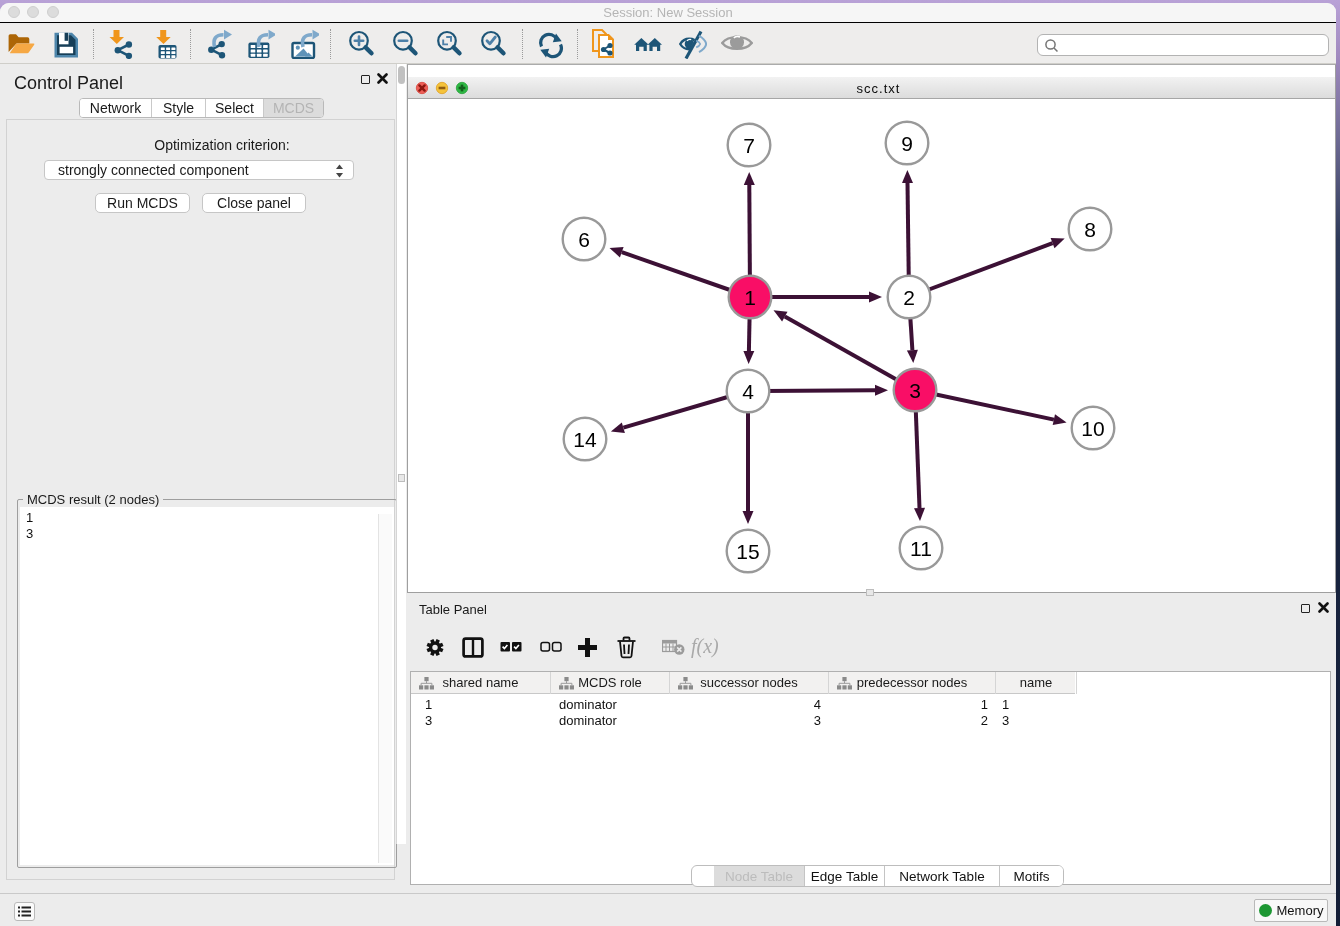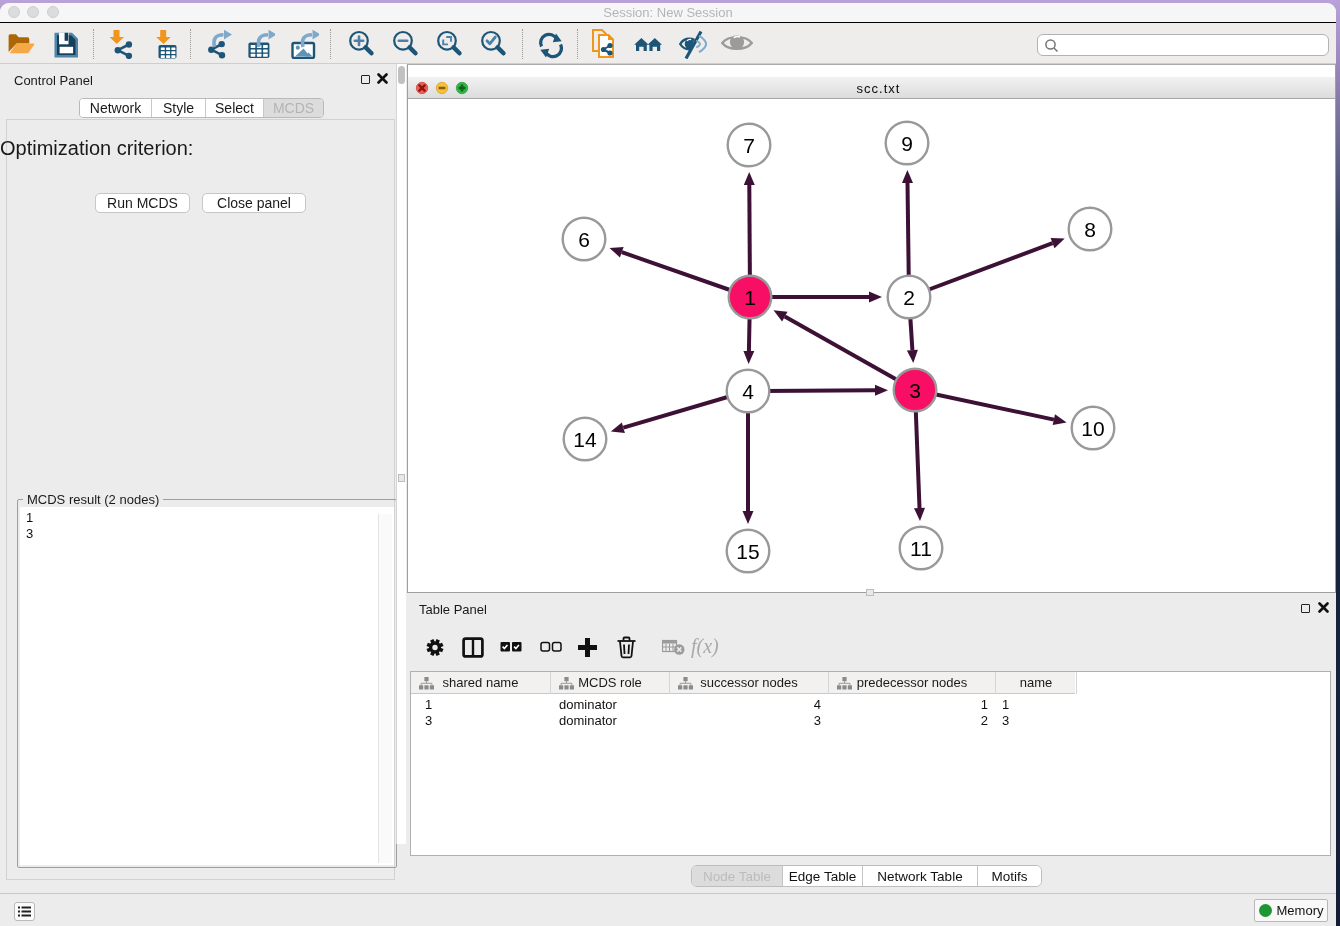--- a/index.html
+++ b/index.html
@@ -6,55 +6,55 @@
 #win{position:absolute;left:0;top:3px;width:1336px;height:923px;background:#ececec;border-radius:9px 9px 0 0;}
 #titlebar{position:absolute;left:0;top:0;width:100%;height:20px;background:#f6f6f6;border-radius:9px 9px 0 0;border-bottom:1px solid #000000;}
 .tl{position:absolute;top:3px;width:12px;height:12px;border-radius:50%;background:#dcdcdc;border:1px solid #cfcfcf;}
 #wtitle{position:absolute;top:2px;left:0;width:100%;text-align:center;font-size:13px;color:#b5b5b5;}
 #toolbar{position:absolute;left:0;top:21px;width:100%;height:40px;background:#eeedec;border-bottom:1px solid #cfcec9;}
 .tbi{position:absolute;top:6px;}
 .tsep{position:absolute;top:5px;height:30px;width:1px;border-left:1px dotted #9a9a9a;}
 #search{position:absolute;left:1037px;top:10px;width:292px;height:22px;background:#fff;border:1px solid #b3b3b3;border-radius:6px;}
 
 #cp{position:absolute;left:0;top:61px;width:396px;height:832px;background:#ececec;}
-#cp-title{position:absolute;left:14px;top:9px;font-size:13px;color:#1a1a1a;}
+#cp-title{position:absolute;left:14px;top:9px;font-size:18px;color:#1a1a1a;}
 .sqbtn{position:absolute;width:9px;height:9px;border:1.5px solid #222;border-radius:1px;}
 .xbtn{position:absolute;font-size:13px;font-weight:bold;color:#111;line-height:12px;}
 .tabbar{position:absolute;display:flex;height:20px;border:1px solid #b9b9b9;border-radius:4px;overflow:hidden;background:#fff;}
 .tabbar .tab{height:100%;display:flex;align-items:center;justify-content:center;font-size:14px;color:#1a1a1a;border-right:1px solid #c9c9c9;background:#fff;}
 .tabbar .tab:last-child{border-right:none;}
 .tabbar .tab.sel{background:#dcdcdc;color:#b4b4b4;}
 #cp-inner{position:absolute;left:6px;top:55px;width:389px;height:761px;border:1px solid #d2d2d2;background:#ececec;}
-#opt-label{position:absolute;left:0;top:73px;width:100%;text-align:left;font-size:20px;color:#1a1a1a;}
+#opt-label{position:absolute;left:0;top:73px;width:100%;text-align:center;font-size:14px;color:#1a1a1a;padding-left:48px;}
 #dropdown{position:absolute;left:44px;top:96px;width:310px;height:20px;background:#fff;border:1px solid #c6c6c6;border-radius:4px;font-size:14px;color:#1a1a1a;line-height:18px;padding-left:13px;}
 .btn{position:absolute;height:20px;background:#fff;border:1px solid #c6c6c6;border-radius:5px;font-size:14px;color:#1a1a1a;text-align:center;line-height:18px;}
 #mcds-group{position:absolute;left:17px;top:435px;width:380px;height:369px;border:1px solid #9e9e9e;border-radius:2px;}
 #mcds-label{position:absolute;left:5px;top:-8px;background:#ececec;padding:0 4px;font-size:13px;color:#1a1a1a;}
 #mcds-text{position:absolute;left:2px;top:7px;right:2px;bottom:2px;background:#fff;font-size:13px;color:#111;padding:3px 0 0 6px;line-height:16px;}
 #mcds-sb{position:absolute;right:2px;top:7px;width:14px;bottom:2px;background:#fafafa;border-left:1px solid #e3e3e3;}
 #cp-scroll{position:absolute;left:396px;top:61px;width:10px;height:780px;background:#fff;border-left:1px solid #d5d5d5;}
 #cp-thumb{position:absolute;left:1px;top:2px;width:7px;height:18px;background:#c1c1c1;border-radius:4px;}
 
 #nw{position:absolute;left:407px;top:61px;width:929px;height:529px;background:#fff;border:1px solid #9f9f9f;border-top:1px solid #ababab;}
 #nw-tb{position:absolute;left:0;top:0;width:100%;height:22px;background:linear-gradient(#f2f2f2,#dcdcdc);border-bottom:1px solid #a6a6a6;margin-top:12px;}
 #nw-title{position:absolute;top:4px;left:7px;width:100%;text-align:center;font-size:13px;color:#0a0a0a;letter-spacing:1px;}
 #graph{position:absolute;left:0;top:23px;}
 
 #vsplit-dot{position:absolute;left:398px;top:471px;width:7px;height:8px;background:#e8e8e8;border:1px solid #bdbdbd;}
 #hsplit-dot{position:absolute;left:866px;top:586px;width:8px;height:7px;background:#e8e8e8;border:1px solid #bdbdbd;}
 
 #tp{position:absolute;left:407px;top:595px;width:929px;height:295px;background:#ececec;}
 #tp-title{position:absolute;left:12px;top:4px;font-size:13px;color:#1a1a1a;}
 #tp-toolbar{position:absolute;left:0;top:0;width:100%;height:70px;}
-#tbl{position:absolute;left:3px;top:73px;width:921px;height:185px;background:#fff;border:1px solid #b0b0b0;}
+#tbl{position:absolute;left:3px;top:73px;width:921px;height:214px;background:#fff;border:1px solid #b0b0b0;}
 #tbl-head{position:absolute;left:0;top:0;height:22px;background:#f2f1f0;border-bottom:1px solid #c8c8c8;}
 .th{position:absolute;top:0;height:22px;border-right:1px solid #d5d5d5;font-size:13px;color:#1a1a1a;text-align:center;line-height:22px;}
 .treeic{position:absolute;left:8px;top:5px;}
 .td{position:absolute;font-size:13px;color:#111;height:16px;line-height:16px;}
-#tp-tabs{position:absolute;left:284px;top:267px;display:flex;height:22px;border:1px solid #bdbdbd;border-radius:6px;overflow:hidden;background:#fff;}
+#tp-tabs{position:absolute;left:284px;top:267px;display:flex;height:22px;border:1px solid #bdbdbd;border-radius:6px;overflow:hidden;background:#fff;padding-left:22px;}
 #tp-tabs .tab{height:100%;display:flex;align-items:center;justify-content:center;font-size:13.5px;color:#111;border-right:1px solid #c4c4c4;background:#fff;}
 #tp-tabs .tab:last-child{border-right:none;}
 #tp-tabs .tab.sel{background:#dcdcdc;color:#bcbcbc;}
 
 #status{position:absolute;left:0;top:890px;width:100%;height:33px;background:#ececec;border-top:1px solid #c9c9c9;padding-left:28px;}
 #listbtn{position:absolute;left:14px;top:8px;width:21px;height:19px;background:#fbfbfb;border:1px solid #b9b9b9;border-radius:3px;}
 #membtn{position:absolute;right:8px;top:5px;width:74px;height:23px;background:#f8f8f8;border:1px solid #b9b9b9;border-radius:2px;font-size:13px;color:#111;text-align:center;line-height:21px;}
 </style></head>
 <body>
 <div id="win">
@@ -242,20 +242,24 @@
           </g>
         </svg></div>
     <div class="tabbar" style="left:79px;top:34px;justify-content:flex-end;">
       <div class="tab" style="width:72px;">Network</div>
       <div class="tab" style="width:54px;">Style</div>
       <div class="tab" style="width:58px;">Select</div>
       <div class="tab sel" style="width:59px;">MCDS</div>
     </div>
     <div id="cp-inner"></div>
     <div id="opt-label">Optimization criterion:</div>
+    <div id="dropdown">strongly connected component<svg style="position:absolute;right:9px;top:3px;" width="9" height="14" viewBox="0 0 9 14">
+          <path d="M4.5,0.5 L8,5 H1 Z" fill="#444"></path>
+          <path d="M4.5,13.5 L1,9 H8 Z" fill="#444"></path>
+        </svg></div>
     <div class="btn" style="left:95px;top:129px;width:95px;">Run MCDS</div>
     <div class="btn" style="left:202px;top:129px;width:104px;">Close panel</div>
     <div id="mcds-group">
       <div id="mcds-label">MCDS result (2 nodes)</div>
       <div id="mcds-text">1<br>3<div id="mcds-sb"></div></div>
     </div>
   </div>
   <div id="cp-scroll">
       <div id="cp-thumb"></div>
     </div>

